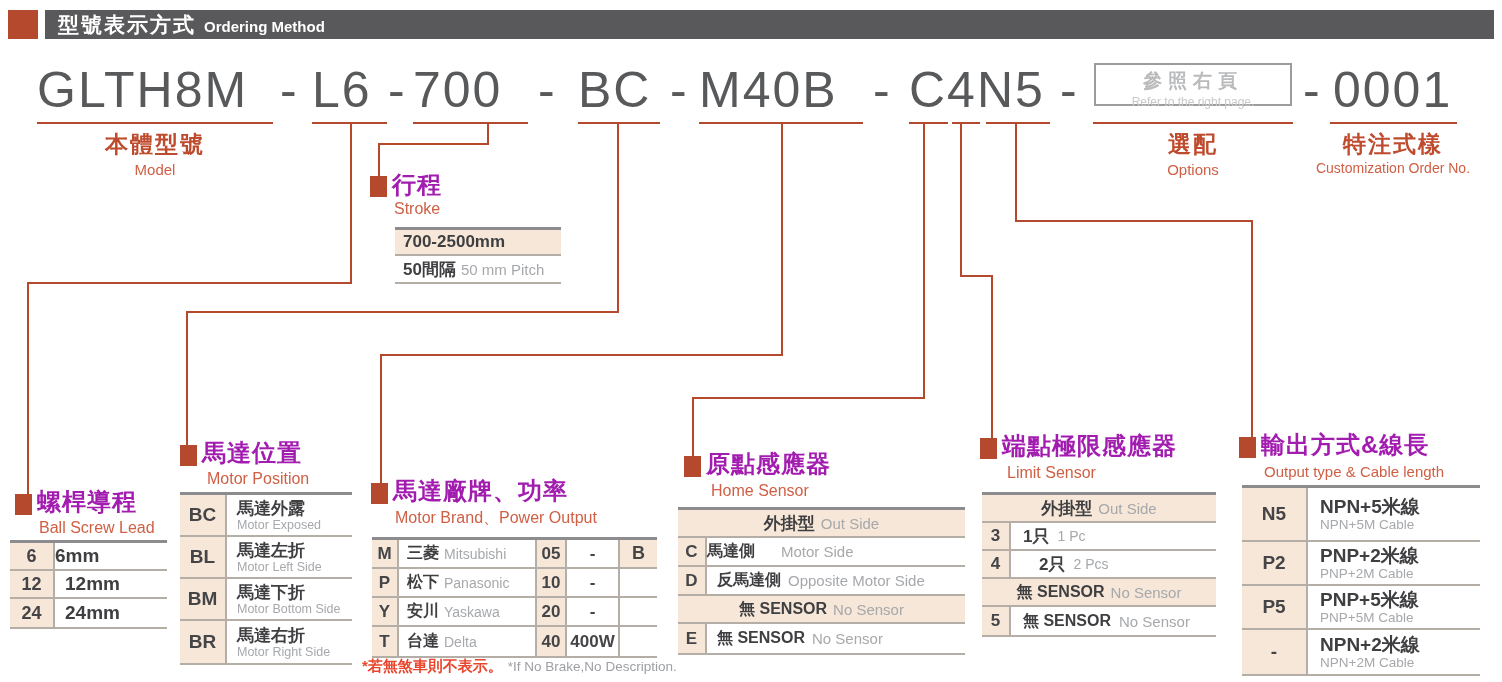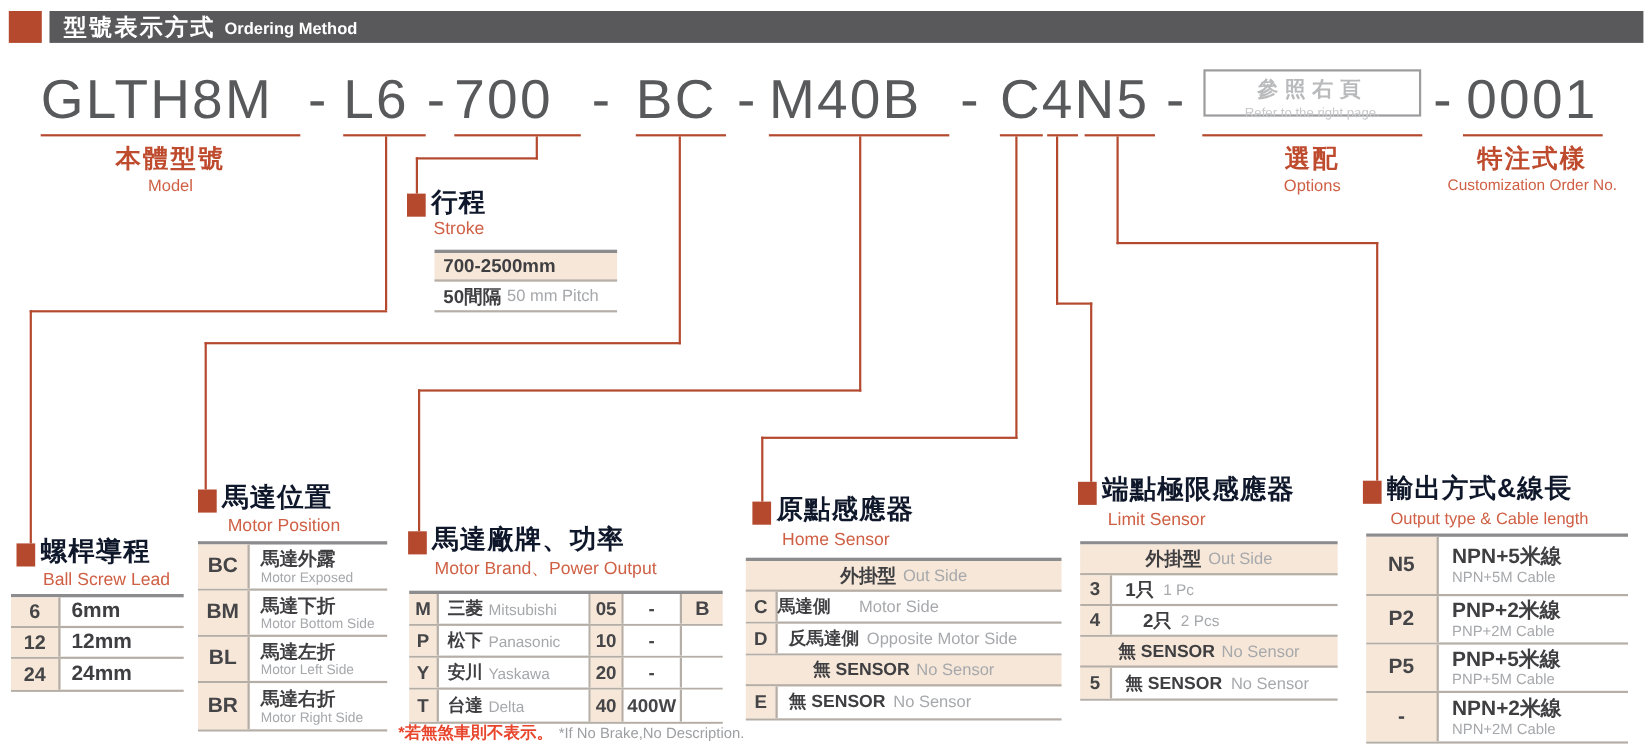--- a/index.html
+++ b/index.html
@@ -16,21 +16,21 @@
   .cline{background:#b4492e;}
   
   .optbox{border:2px solid #9c9c9e;text-align:center;}
   .optbox .zh{font-size:19px;font-weight:bold;color:#b9babc;letter-spacing:6px;margin-top:3px;}
   .optbox .en{font-size:12px;color:#c8c9cb;margin-top:1px;}
   
   .cap-zh{font-size:23px;font-weight:bold;color:#bf4b2e;text-align:center;letter-spacing:2px;white-space:nowrap;}
   .cap-en{font-size:15px;color:#cf6045;text-align:center;white-space:nowrap;}
   
   .sq{width:17px;height:21px;background:#b4492e;}
-  .stitle{font-size:24px;font-weight:bold;color:#0f172a;letter-spacing:1px;white-space:nowrap;line-height:26px;}
+  .stitle{font-size:24px;font-weight:bold;color:#a21caf;letter-spacing:1px;white-space:nowrap;line-height:26px;}
   .ssub{font-size:15px;color:#cf6045;white-space:nowrap;line-height:16px;}
   
   .tbl{border-top:3px solid #8c8c8e;border-bottom:2px solid #b5aea7;background:#fff;}
   .trow{display:flex;border-bottom:2px solid #b5aea7;box-sizing:border-box;align-items:stretch;}
   .trow:last-child{border-bottom:none;}
   .beige{background:#f6e7d8;}
   .ccell{display:flex;align-items:center;justify-content:center;color:#454548;font-weight:bold;border-right:2px solid #b5aea7;box-sizing:border-box;flex:none;}
   .dcell{display:flex;align-items:center;box-sizing:border-box;flex:auto;min-width:0;}
   .dcol{display:flex;flex-direction:column;justify-content:center;box-sizing:border-box;flex:auto;min-width:0;}
   .zh-t{color:#3f3f42;font-weight:bold;white-space:nowrap;}
@@ -133,21 +133,21 @@
       </div>
     </div>
   </div>
 
   <div class="abs sq" style="left:15px;top:494px;"></div>
   <div class="abs stitle" style="left:37px;top:489px;">螺桿導程</div>
   <div class="abs ssub" style="left:39px;top:520px;font-size:16px;">Ball Screw Lead</div>
   <div class="abs tbl" style="left:10px;top:540px;width:157px;">
     <div class="trow" style="height:28px;">
       <div class="ccell beige" style="width:45px;font-size:18px;">6</div>
-      <div class="dcell" style="padding-left:10px;">
+      <div class="dcell" style="padding-left:0;">
           <span class="zh-t" style="font-size:19px;">6mm</span>
         </div>
     </div>
     <div class="trow" style="height:28px;">
       <div class="ccell beige" style="width:45px;font-size:18px;">12</div>
       <div class="dcell" style="padding-left:10px;">
           <span class="zh-t" style="font-size:19px;">12mm</span>
         </div>
     </div>
     <div class="trow" style="height:28px;">
@@ -163,31 +163,31 @@
   <div class="abs ssub" style="left:207px;top:471px;font-size:16px;">Motor Position</div>
   <div class="abs tbl" style="left:180px;top:492px;width:172px;">
     <div class="trow" style="height:42px;">
       <div class="ccell beige" style="width:47px;font-size:19px;">BC</div>
       <div class="dcol" style="padding-left:10px;">
         <span class="zh-t" style="font-size:17px;line-height:19px;">馬達外露</span>
         <span class="en-t" style="font-size:12.5px;line-height:14px;">Motor Exposed</span>
       </div>
     </div>
     <div class="trow" style="height:42px;">
+      <div class="ccell beige" style="width:47px;font-size:19px;">BL</div>
+      <div class="dcol" style="padding-left:10px;">
+        <span class="zh-t" style="font-size:17px;line-height:19px;">馬達左折</span>
+        <span class="en-t" style="font-size:12.5px;line-height:14px;">Motor Left Side</span>
+      </div>
+    </div>
+    <div class="trow" style="height:42px;">
       <div class="ccell beige" style="width:47px;font-size:19px;">BM</div>
       <div class="dcol" style="padding-left:10px;">
         <span class="zh-t" style="font-size:17px;line-height:19px;">馬達下折</span>
         <span class="en-t" style="font-size:12.5px;line-height:14px;">Motor Bottom Side</span>
-      </div>
-    </div>
-    <div class="trow" style="height:42px;">
-      <div class="ccell beige" style="width:47px;font-size:19px;">BL</div>
-      <div class="dcol" style="padding-left:10px;">
-        <span class="zh-t" style="font-size:17px;line-height:19px;">馬達左折</span>
-        <span class="en-t" style="font-size:12.5px;line-height:14px;">Motor Left Side</span>
       </div>
     </div>
     <div class="trow" style="height:42px;">
       <div class="ccell beige" style="width:47px;font-size:19px;">BR</div>
       <div class="dcol" style="padding-left:10px;">
         <span class="zh-t" style="font-size:17px;line-height:19px;">馬達右折</span>
         <span class="en-t" style="font-size:12.5px;line-height:14px;">Motor Right Side</span>
       </div>
     </div>
   </div>

